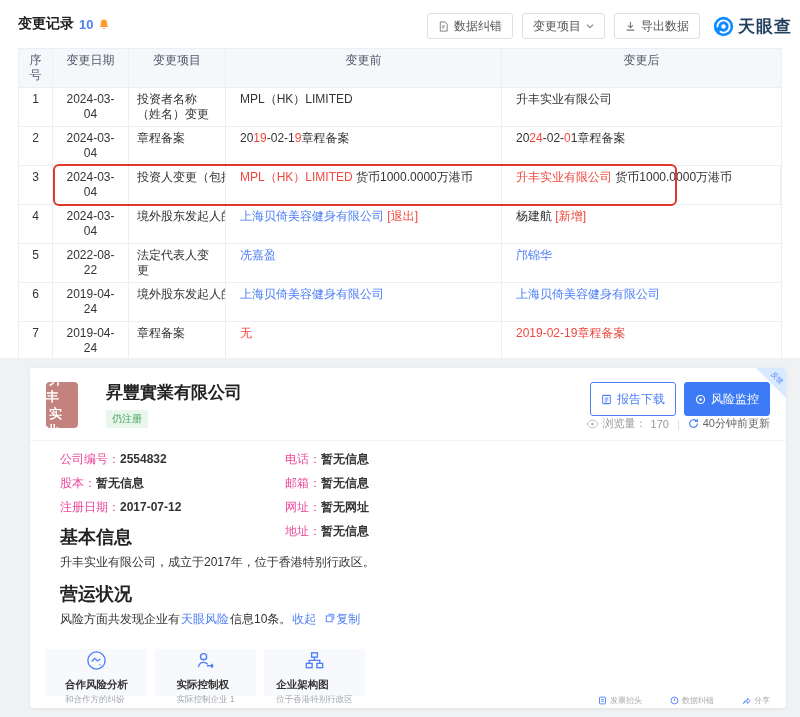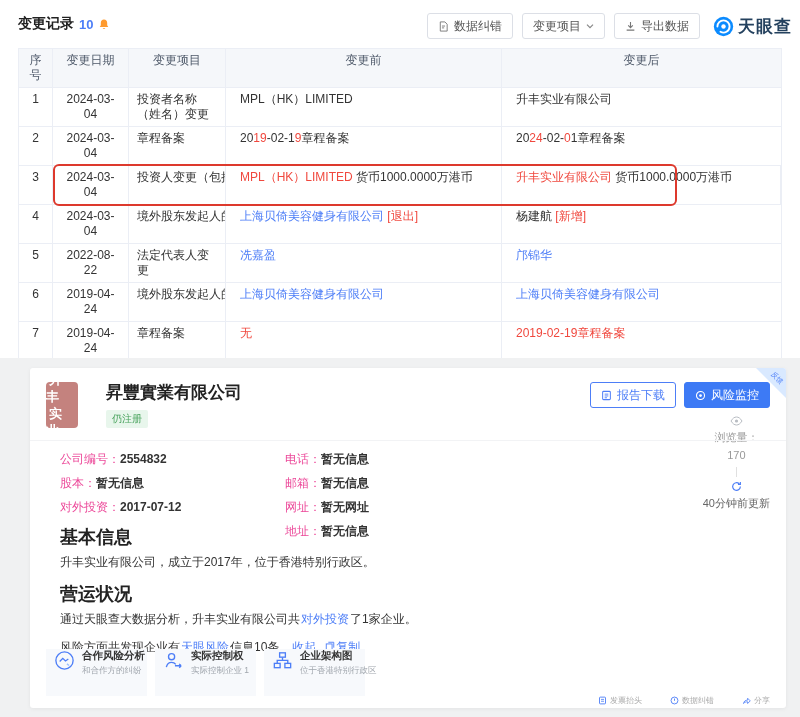--- a/index.html
+++ b/index.html
@@ -33,40 +33,40 @@
 
   
   .bottom-region{position:absolute;top:358px;left:0;width:800px;height:359px;background:#f0f1f2;}
   .card{position:absolute;top:10px;left:30px;width:756px;height:340px;background:#fff;border-radius:3px;box-shadow:0 1px 4px rgba(0,0,0,.06);overflow:hidden;}
   .ribbon{position:absolute;top:0;right:0;width:0;height:0;border-top:30px solid #d9e9ff;border-left:30px solid transparent;}
   .ribbon-text{position:absolute;top:5px;right:2px;transform:rotate(45deg);font-size:7px;color:var(--accent_blue);}
   .c-logo{position:absolute;top:14px;left:16px;width:32px;height:46px;border-radius:4px;background:var(--logo_rose);color:#fff;font-size:13px;font-weight:bold;display:flex;flex-direction:column;align-items:center;justify-content:center;line-height:17px;letter-spacing:3px;text-indent:3px;}
   .c-name{position:absolute;top:13px;left:76px;font-size:17px;font-weight:bold;color:#222;}
   .c-badge{position:absolute;top:42px;left:76px;background:#e8f6ec;color:var(--status_green);font-size:10px;padding:2px 6px;border-radius:2px;}
   .c-actions{position:absolute;top:14px;right:16px;display:flex;gap:8px;}
-  .btn{display:inline-flex;align-items:center;gap:5px;height:26px;padding:0 10px;border-radius:3px;font-size:12px;cursor:pointer;font-family:inherit;}
+  .btn{display:inline-flex;align-items:center;gap:5px;height:34px;padding:0 10px;border-radius:3px;font-size:12px;cursor:pointer;font-family:inherit;}
   .btn-outline{color:var(--accent_blue);border:1px solid var(--accent_blue);background:#fff;}
   .btn-solid{color:#fff;border:1px solid #3d7af5;background:#3d7af5;}
-  .c-meta{position:absolute;top:48px;right:16px;display:flex;align-items:center;gap:4px;font-size:11px;color:#999;flex-direction:column;}
+  .c-meta{position:absolute;top:48px;right:16px;display:flex;align-items:center;gap:4px;font-size:11px;color:#999;}
   .c-meta .sep{color:#ddd;margin:0 4px;}
   .c-meta .upd{color:#666;}
   .card-divider{position:absolute;left:0;right:0;top:72px;border-top:1px solid #f2f3f5;}
   .c-info{position:absolute;top:79px;left:30px;display:flex;font-size:12px;}
   .info-col{display:flex;flex-direction:column;}
   .info-col-l{width:225px;}
   .info-row{height:24px;line-height:24px;white-space:nowrap;}
   .info-label{color:#ec4899;}
   .info-value{color:#333;font-weight:600;}
   .c-sections{position:absolute;top:157px;left:30px;right:30px;}
   .sec-title{font-size:18px;font-weight:bold;color:#222;margin:0 0 5px 0;}
   .sec-text{font-size:12px;color:#333;margin:0 0 12px 0;line-height:16px;}
   .sec-text .seg-link{margin:0 1px;}
   .copy-ic{margin-left:8px;}
   .c-features{position:absolute;top:281px;left:16px;display:flex;gap:8px;}
-  .feature{box-sizing:border-box;width:101px;height:47px;background:#f7f9fc;display:flex;align-items:flex-start;gap:6px;padding:0 7px;cursor:pointer;}
+  .feature{box-sizing:border-box;width:101px;height:47px;background:#f7f9fc;display:flex;align-items:center;gap:6px;padding:0 7px;cursor:pointer;flex-direction:column;}
   .f-txt{display:flex;flex-direction:column;gap:2px;}
   .f-title{font-size:10.5px;font-weight:bold;color:#333;white-space:nowrap;}
   .f-sub{font-size:8.5px;color:#a0a6ad;white-space:nowrap;}
   .c-footer{position:absolute;bottom:2px;right:16px;display:flex;gap:28px;}
   .cf-item{display:flex;align-items:center;gap:3px;font-size:8px;color:#aaa;cursor:pointer;}
 </style>
 </head>
 <body>
 
 <div class="page">
@@ -294,35 +294,34 @@
           </span>
         <span class="upd">40分钟前更新</span>
       </div>
 
       <div class="card-divider"></div>
 
       <div class="c-info">
         <div class="info-col info-col-l" id="infoL">
             <div class="info-row"><span class="info-label">公司编号：</span><span class="info-value">2554832</span></div>
             <div class="info-row"><span class="info-label">股本：</span><span class="info-value">暂无信息</span></div>
-            <div class="info-row"><span class="info-label">对外投资：</span><span class="info-value">2017-07-12</span></div>
+            <div class="info-row"><span class="info-label">注册日期：</span><span class="info-value">2017-07-12</span></div>
           </div>
         <div class="info-col" id="infoR">
             <div class="info-row"><span class="info-label">电话：</span><span class="info-value">暂无信息</span></div>
             <div class="info-row"><span class="info-label">邮箱：</span><span class="info-value">暂无信息</span></div>
             <div class="info-row"><span class="info-label">网址：</span><span class="info-value">暂无网址</span></div>
             <div class="info-row"><span class="info-label">地址：</span><span class="info-value">暂无信息</span></div>
           </div>
       </div>
 
       <div class="c-sections" id="sections">
           <div class="sec-title">基本信息</div>
           <div class="sec-text"><span class="seg-plain">升丰实业有限公司，成立于2017年，位于香港特别行政区。</span></div>
           <div class="sec-title">营运状况</div>
-          <div class="sec-text"><span class="seg-plain">通过天眼查大数据分析，升丰实业有限公司共</span><span class="seg-link">对外投资</span><span class="seg-plain">了1家企业。</span></div>
           <div class="sec-text"><span class="seg-plain">风险方面共发现企业有</span><span class="seg-link">天眼风险</span><span class="seg-plain">信息10条。</span><span class="seg-link">收起</span><span class="ic copy-ic">
               <svg width="10" height="10" viewBox="0 0 12 12">
                 <rect x="1.5" y="3.5" width="7" height="7" fill="none" stroke="#4d7ef7" stroke-width="1.1"></rect>
                 <path d="M4 1.5h6.5V8" fill="none" stroke="#4d7ef7" stroke-width="1.1"></path>
               </svg>
             </span><span class="seg-link">复制</span></div>
         </div>
 
       <div class="c-features" id="features">
           <div class="feature">

